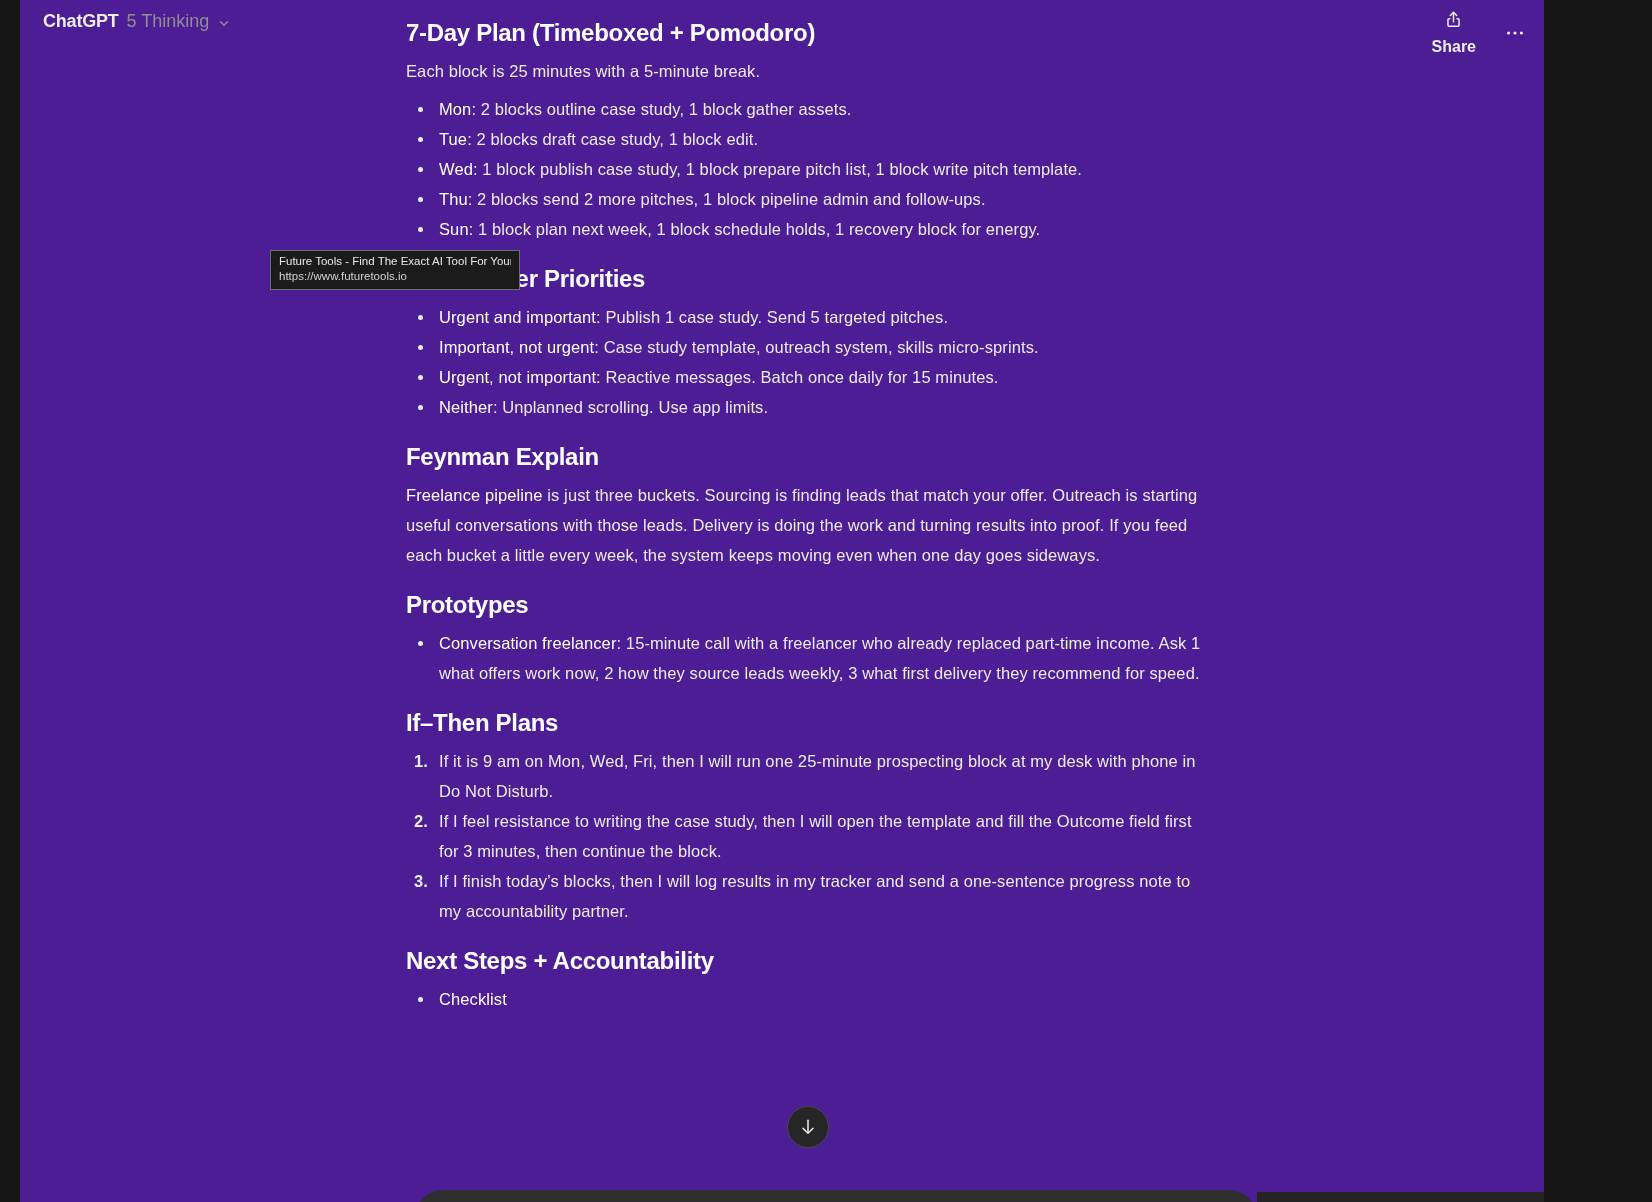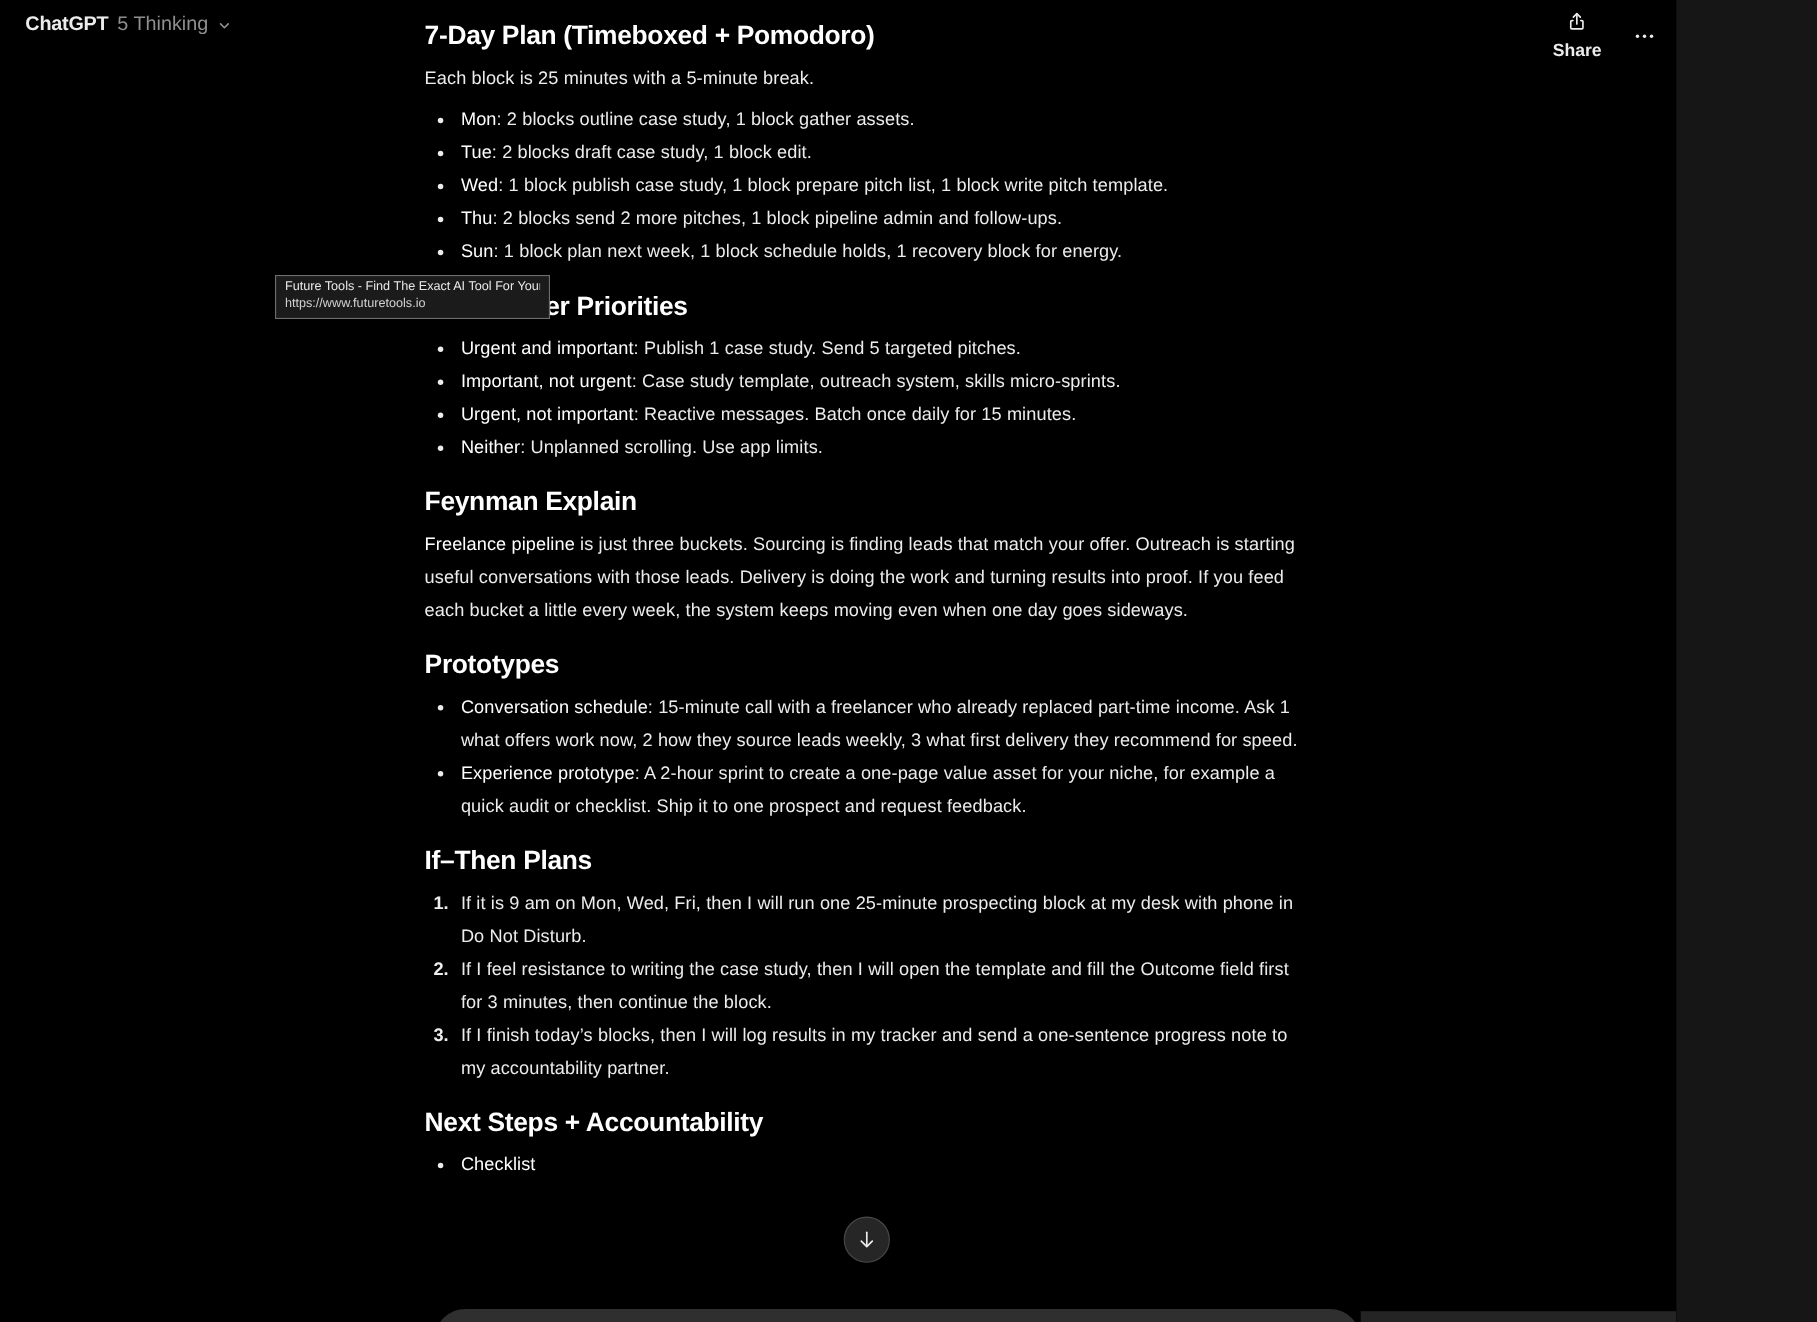--- a/index.html
+++ b/index.html
@@ -1,21 +1,22 @@
 <!DOCTYPE html>
 <html><head>
 <meta charset="utf-8">
 <style>
   * { margin:0; padding:0; box-sizing:border-box; }
   html,body { background:#161616; }
   .canvas{
     position:relative; width:1524px; height:1202px;
-    background:#000000; overflow:hidden;
+    background:#4c1d95; overflow:hidden;
     font-family:"Liberation Sans", sans-serif;
     color:#ececec;
+    margin-left:20px;
   }
   
   .hdr-left{ position:absolute; top:11px; left:23px; display:flex; align-items:center; gap:8px; cursor:pointer; }
   .hdr-app{ font-size:18px; font-weight:700; color:#ececec; letter-spacing:-0.2px; }
   .hdr-model{ font-size:18px; font-weight:400; color:#8f8f8f; }
   .hdr-chevron{ color:#8f8f8f; display:flex; align-items:center; margin-top:2px; }
   .hdr-right{ position:absolute; top:10px; right:16px; display:flex; align-items:center; gap:26px; }
   .share-btn{ display:flex; align-items:center; gap:9px; color:#ececec; font-size:16px; font-weight:600; cursor:pointer;flex-direction:column; }
   .more-btn{ color:#ececec; display:flex; align-items:center; cursor:pointer; padding:2px; }
   
@@ -108,22 +109,21 @@
       <li><b>Important, not urgent</b><span>: Case study template, outreach system, skills micro-sprints.</span></li>
       <li><b>Urgent, not important</b><span>: Reactive messages. Batch once daily for 15 minutes.</span></li>
       <li><b>Neither</b><span>: Unplanned scrolling. Use app limits.</span></li>
     </ul>
 
     <h2>Feynman Explain</h2>
     <p><b>Freelance pipeline</b><span> is just three buckets. Sourcing is finding leads that match your offer. Outreach is starting useful conversations with those leads. Delivery is doing the work and turning results into proof. If you feed each bucket a little every week, the system keeps moving even when one day goes sideways.</span></p>
 
     <h2>Prototypes</h2>
     <ul>
-      <li><b>Conversation schedule</b><span>: 15-minute call with a freelancer who already replaced part-time income. Ask 1 what offers work now, 2 how they source leads weekly, 3 what first delivery they recommend for speed.</span></li>
-      <li><b>Experience prototype</b><span>: A 2-hour sprint to create a one-page value asset for your niche, for example a quick audit or checklist. Ship it to one prospect and request feedback.</span></li>
+      <li><b>Conversation freelancer</b><span>: 15-minute call with a freelancer who already replaced part-time income. Ask 1 what offers work now, 2 how they source leads weekly, 3 what first delivery they recommend for speed.</span></li>
     </ul>
 
     <h2>If–Then Plans</h2>
     <ol>
       <li><span class="li-num">1.</span><span>If it is 9 am on Mon, Wed, Fri, then I will run one 25-minute prospecting block at my desk with phone in Do Not Disturb.</span></li>
       <li><span class="li-num">2.</span><span>If I feel resistance to writing the case study, then I will open the template and fill the Outcome field first for 3 minutes, then continue the block.</span></li>
       <li><span class="li-num">3.</span><span>If I finish today’s blocks, then I will log results in my tracker and send a one-sentence progress note to my accountability partner.</span></li>
     </ol>
 
     <h2>Next Steps + Accountability</h2>

